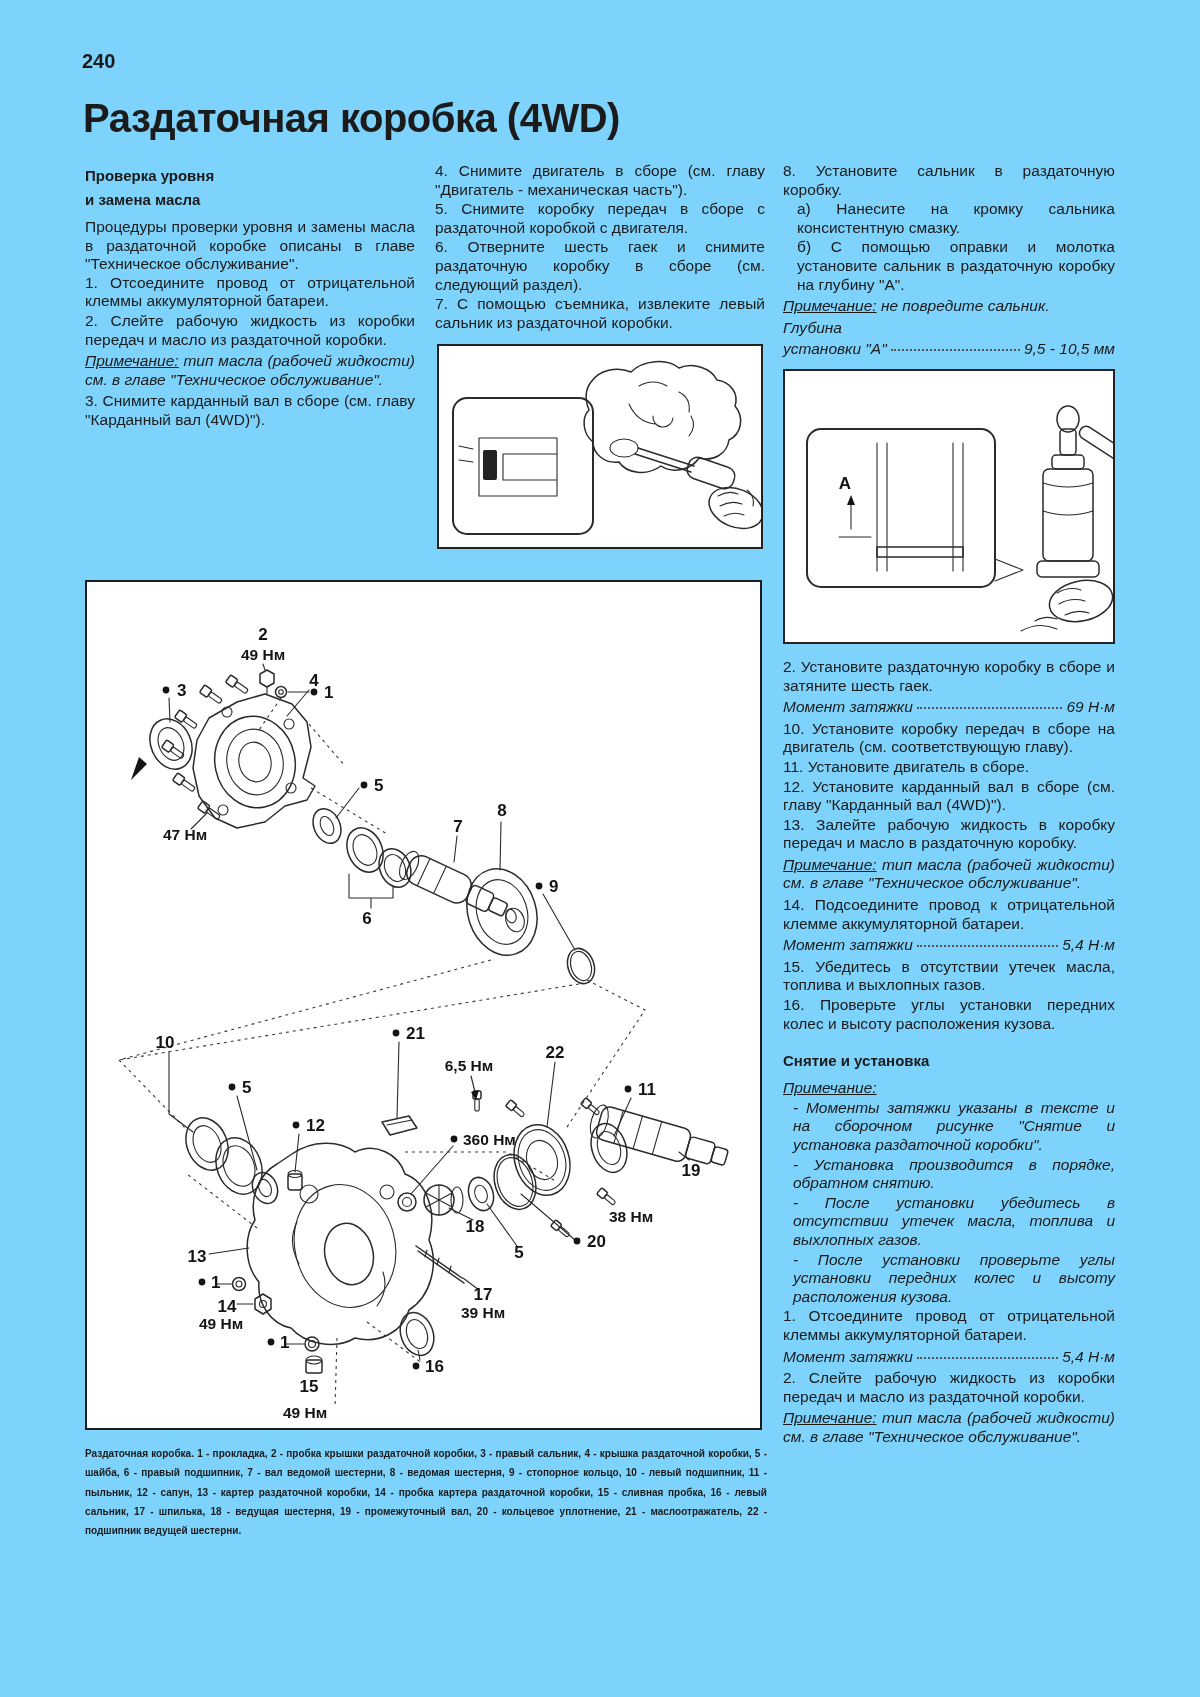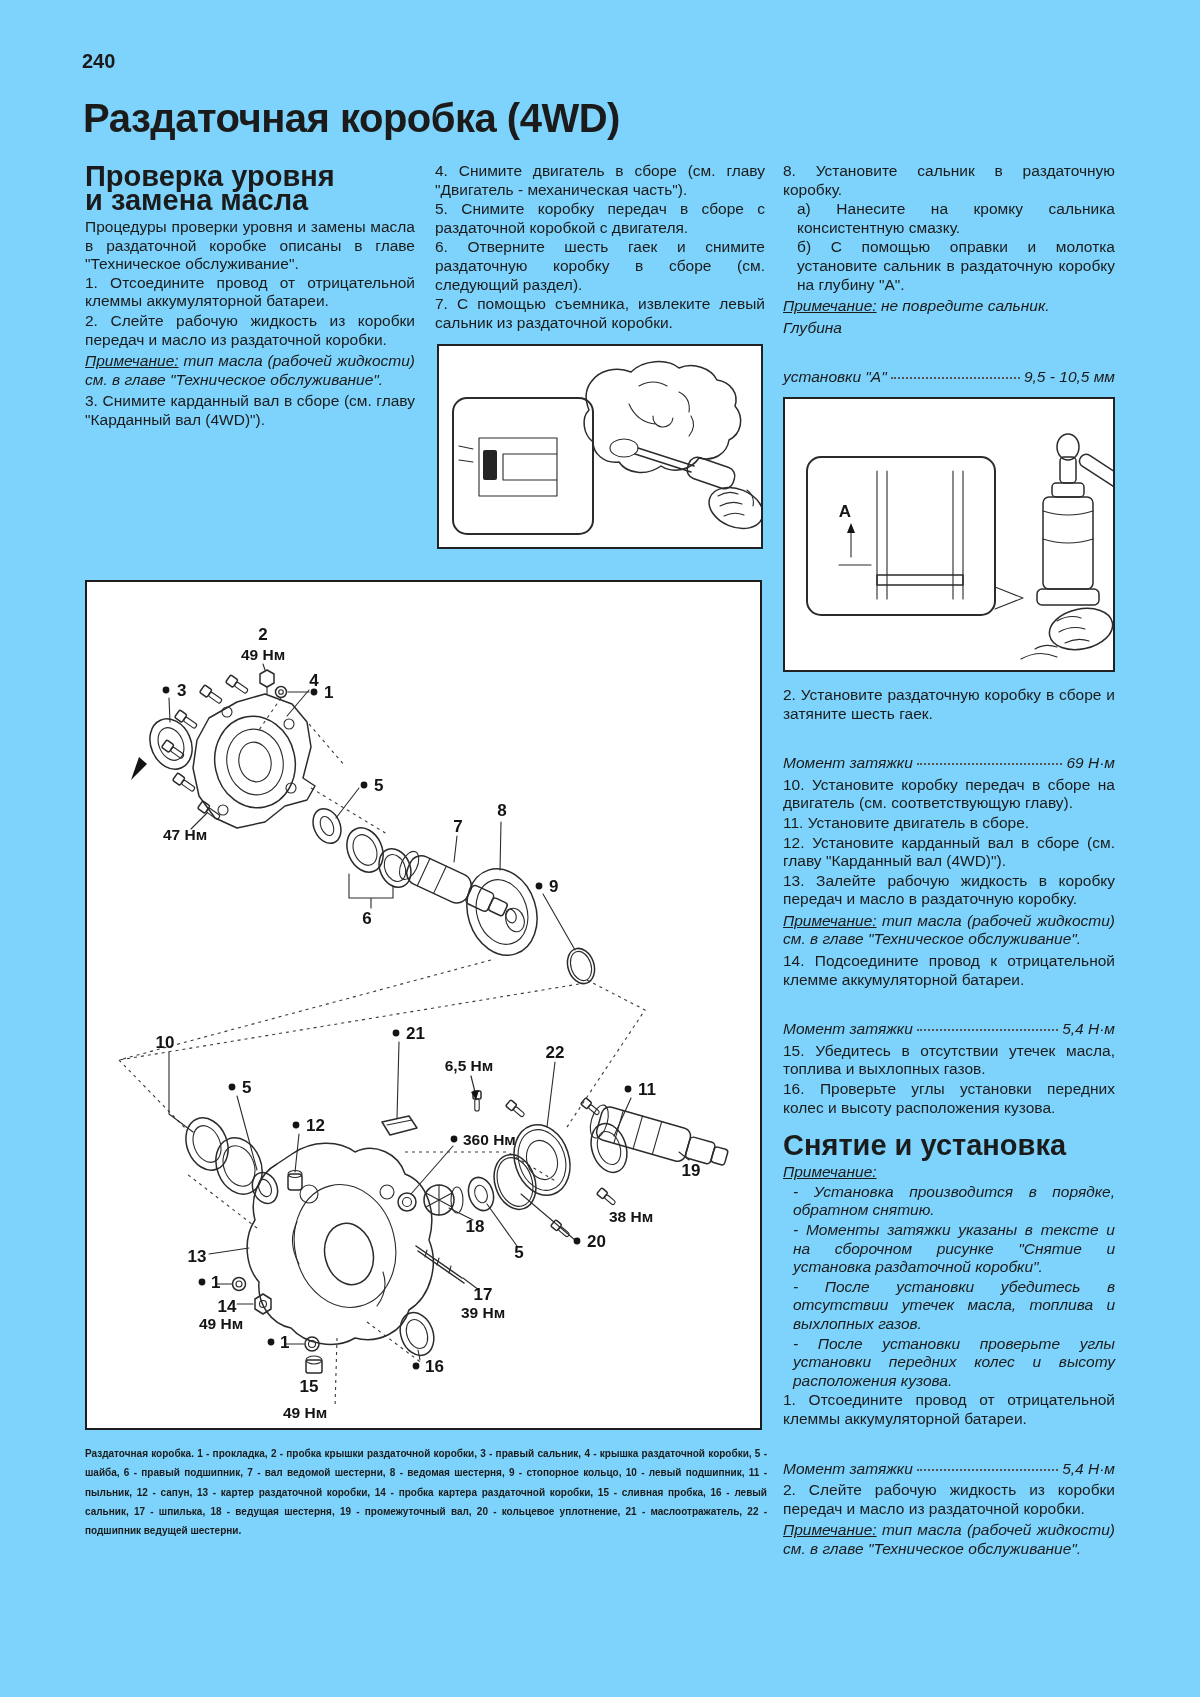--- a/index.html
+++ b/index.html
@@ -7,29 +7,29 @@
     width:1200px;height:1697px;background:#ffffff;
     font-family:"Liberation Sans", sans-serif;color:#1b1b1b;
   }
   .page{position:relative;width:1200px;height:1697px;background:#7dd3fc;overflow:hidden;}
   .pageno{position:absolute;left:82px;top:50px;font-size:20px;font-weight:700;}
   .title{position:absolute;left:83px;top:96px;font-size:40px;font-weight:700;letter-spacing:-0.5px;}
   .col{position:absolute;top:162px;font-size:15.5px;line-height:18.6px;text-align:justify;}
   .col-left{left:85px;width:330px;}
   .col-mid{left:435px;width:330px;}
   .col-right{left:783px;width:332px;}
-  h2{font-size:29px;line-height:24px;font-weight:700;margin:12px 0 6px 0;text-align:left;white-space:pre-line;}
+  h2{font-size:15px;line-height:24px;font-weight:700;margin:12px 0 6px 0;text-align:left;white-space:pre-line;}
   p{margin:0;}
   p.step{margin:0 0 1px 0;}
   p.sub{margin:0 0 1px 14px;}
   p.note{font-style:italic;margin:3px 0;}
   .nlbl{text-decoration:underline;}
   .spec{display:flex;align-items:baseline;font-style:italic;margin:3px 0;}
   .spec .leader{flex:1;border-bottom:2px dotted #555;transform:translateY(-3px);margin:0 4px;min-width:12px;}
-  .spec .val{white-space:nowrap;margin-top:28px;}
+  .spec .val{white-space:nowrap;}
   .figure{border:2px solid #222;background:#fff;}
   .fig-removal{width:322px;height:201px;margin:12px 0 0 2px;}
   .fig-install{width:328px;height:271px;margin:10px 0 14px 0;}
   .diagram-box{position:absolute;left:85px;top:580px;width:673px;height:846px;border:2.5px solid #1d1d1d;background:#fff;}
   .caption{position:absolute;left:85px;top:1444px;width:682px;font-size:10px;line-height:19.3px;font-weight:700;text-align:justify;}
   svg{display:block;}
   .ln{stroke:#2b2b2b;fill:none;stroke-width:1.5;stroke-linecap:round;stroke-linejoin:round;}
   .thin{stroke-width:1.1;}
   .dash{stroke:#3a3a3a;fill:none;stroke-width:1.1;stroke-dasharray:3 4;}
   .fillb{fill:#242424;stroke:none;}
@@ -145,22 +145,22 @@
     <div class="spec">
       <span>Момент затяжки</span>
       <span class="leader"></span>
       <span class="val">5,4 Н·м</span>
     </div>
     <p class="step">15. Убедитесь в отсутствии утечек масла, топлива и выхлопных газов.</p>
     <p class="step">16. Проверьте углы установки передних колес и высоту расположения кузова.</p>
 
     <h2 style="margin-top:16px;">Снятие и установка</h2>
     <p class="note" style="margin-bottom:1px;"><span class="nlbl">Примечание:</span></p>
+    <p class="note sub" style="margin:0 0 1px 10px;">- Моменты затяжки указаны в тексте и на сборочном рисунке "Снятие и установка раздаточной коробки".</p>
     <p class="note sub" style="margin:0 0 1px 10px;">- Установка производится в порядке, обратном снятию.</p>
-    <p class="note sub" style="margin:0 0 1px 10px;">- Моменты затяжки указаны в тексте и на сборочном рисунке "Снятие и установка раздаточной коробки".</p>
     <p class="note sub" style="margin:0 0 1px 10px;">- После установки убедитесь в отсутствии утечек масла, топлива и выхлопных газов.</p>
     <p class="note sub" style="margin:0 0 1px 10px;">- После установки проверьте углы установки передних колес и высоту расположения кузова.</p>
     <p class="step">1. Отсоедините провод от отрицательной клеммы аккумуляторной батареи.</p>
     <div class="spec">
       <span>Момент затяжки</span>
       <span class="leader"></span>
       <span class="val">5,4 Н·м</span>
     </div>
     <p class="step">2. Слейте рабочую жидкость из коробки передач и масло из раздаточной коробки.</p>
     <p class="note"><span class="nlbl">Примечание:</span><span> тип масла (рабочей жидкости) см. в главе "Техническое обслуживание".</span></p>

